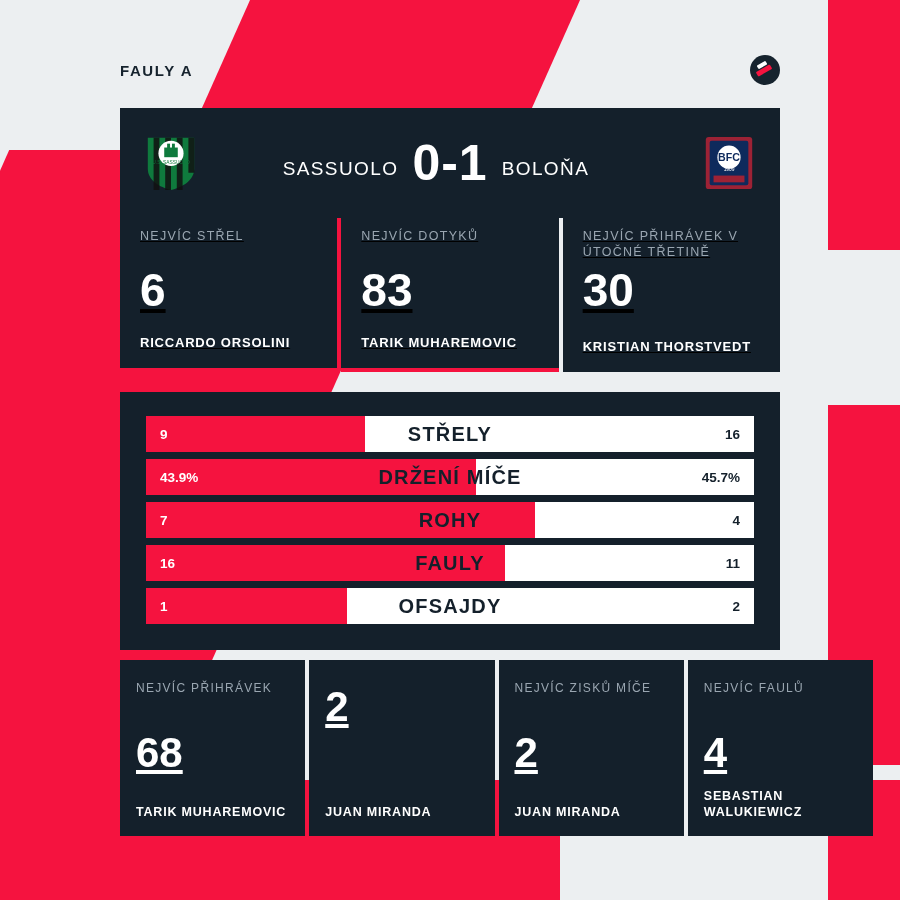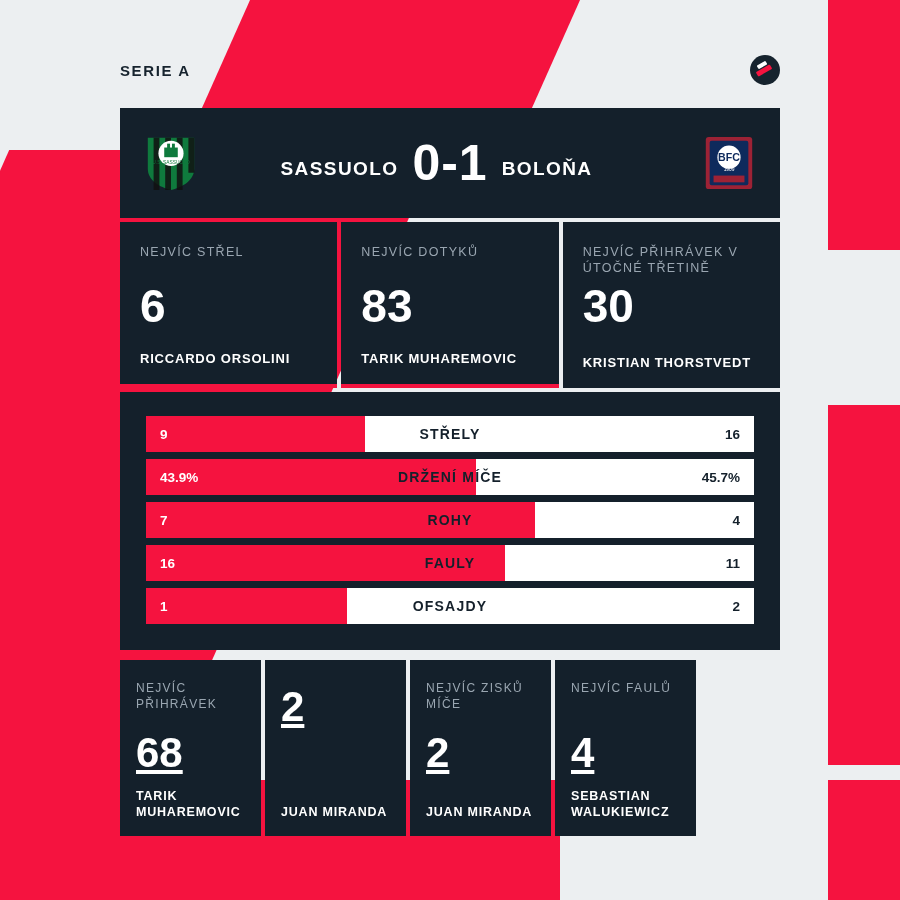--- a/index.html
+++ b/index.html
@@ -94,40 +94,40 @@
   .scorebar {
     position: absolute;
     left: 120px; top: 108px; width: 660px; height: 110px;
     display: flex; align-items: center;
     padding: 0 22px;
   }
   .crest { width: 58px; height: 58px; flex: none; }
   .team-name {
     color: #ffffff;
     font-size: 19px;
-    font-weight: bold;
+    font-weight: normal;
     letter-spacing: 1.4px;
     flex: 1;
     margin-top: 12px;
   }
   .team-name.home { text-align: right; padding-right: 14px; }
   .team-name.away { text-align: left; padding-left: 14px; }
   .score {
     color: #ffffff;
     font-size: 50px;
     font-weight: bold;
     letter-spacing: 1px;
     white-space: nowrap;
   }
 
   
   .hl-row {
     position: absolute;
-    left: 120px; top: 222px; width: 660px; height: 166px;
-    display: flex; gap: 4px;
+    left: 120px; top: 206px; width: 660px; height: 166px;
+    display: flex; gap: 4px; text-decoration: underline;
   }
   .hl-card {
     flex: 1;
     background: #14202b;
     padding: 22px 20px 18px 20px;
     display: flex; flex-direction: column;
     position: relative;
   }
   .hl-card.accent { border-bottom: 4px solid #f5133f; }
   .hl-title {
@@ -190,31 +190,31 @@
   .stat-right-val {
     color: #14202b;
     font-size: 13.5px;
     font-weight: bold;
   }
   .stat-label {
     position: absolute;
     left: 0; right: 0; top: 0; height: 100%;
     display: flex; align-items: center; justify-content: center;
     color: #14202b;
-    font-size: 14px;
+    font-size: 20px;
     font-weight: bold;
     letter-spacing: 1.2px;
     text-transform: uppercase;
     pointer-events: none;
   }
 
   
   .hl-row2 {
     position: absolute;
-    left: 120px; top: 660px; width: 576px; height: 176px;
+    left: 120px; top: 660px; width: 753px; height: 176px;
     display: flex; gap: 4px;
   }
   .hl-row2 .hl-card {
     padding: 20px 16px 16px 16px;
   }
   .hl-row2 .hl-title { min-height: 46px; font-size: 12px; }
   .hl-row2 .hl-value { font-size: 42px; line-height: 50px; text-decoration: underline; }
   .hl-row2 .hl-player { font-size: 12.5px; line-height: 16px; }
 </style>
 </head>
@@ -225,21 +225,21 @@
   <div class="bg bg-top-left"></div>
   <div class="bg bg-right-strip"></div>
   <div class="bg bg-left-big"></div>
   <div class="bg bg-right-lower"></div>
   <div class="bg bg-bottom-band"></div>
   <div class="bg bg-bottom-right"></div>
 
   <div class="content">
 
     <div class="topbar">
-      <div class="league">SERIE A</div>
+      <div class="league">FAULY A</div>
       <div class="logo">
         <span class="logo-mark"></span>
       </div>
     </div>
 
     <div class="panel scorebar">
       <svg class="crest" viewBox="0 0 60 60">
         <path d="M6 4 H54 V36 C54 48 42 55 30 58 C18 55 6 48 6 36 Z" fill="#0f7a3d"></path>
         <path d="M12 4 H18 V58 H12 Z M24 4 H30 V58 H24 Z M36 4 H42 V58 H36 Z M48 4 H54 V40 H48 Z" fill="#111111" opacity="0.85"></path>
         <circle cx="30" cy="20" r="13" fill="#ffffff"></circle>

